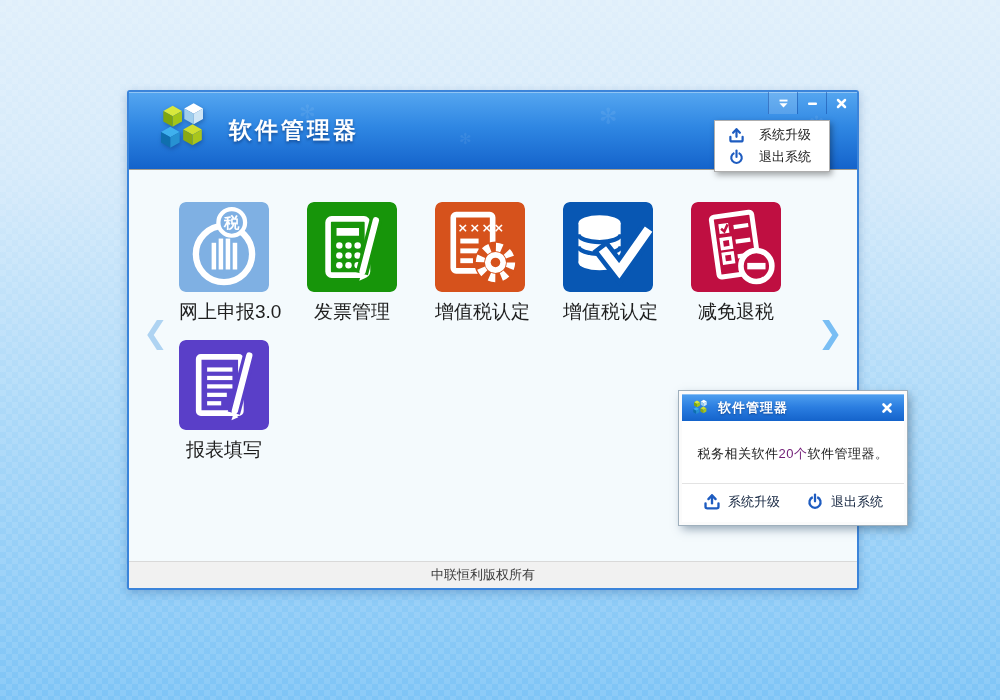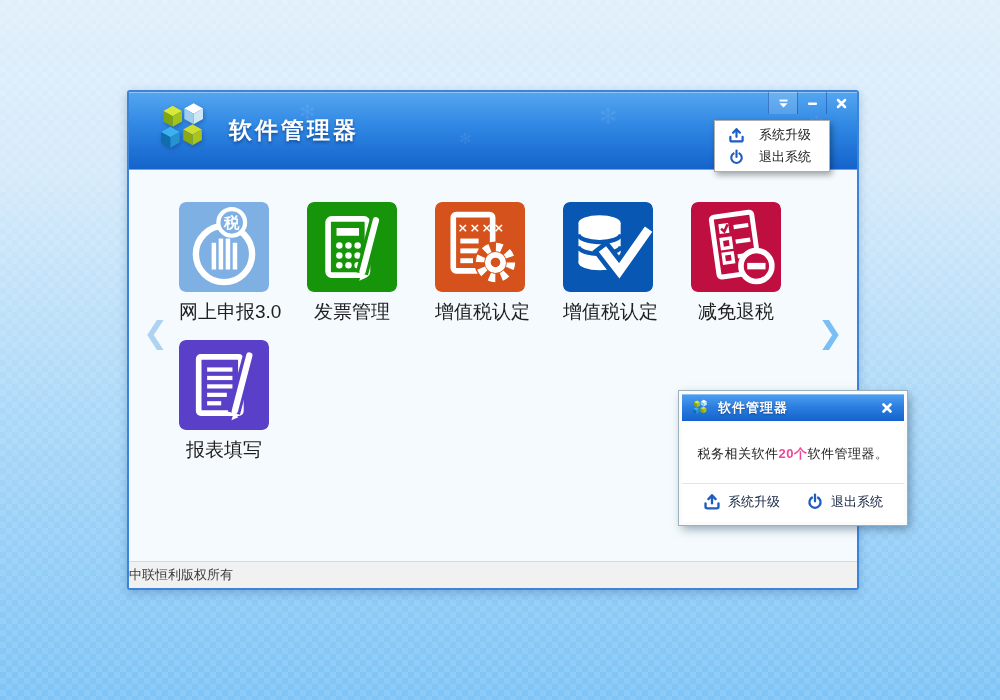--- a/index.html
+++ b/index.html
@@ -56,38 +56,38 @@
   .tile{width:90px;height:90px;border-radius:6px;display:block;}
   .app-label{margin-top:7px;font-size:19px;color:#1e1e1e;white-space:nowrap;}
 
   .pager{position:absolute;top:148px;font-size:30px;font-weight:bold;cursor:pointer;
     font-family:"DejaVu Sans",sans-serif;line-height:30px;}
   .pager.prev{left:14px;color:#aed3f2;}
   .pager.next{right:14px;color:#79bef4;}
 
   .win-footer{position:absolute;left:0;right:0;bottom:0;height:27px;box-sizing:border-box;
     background:#f1f1f1;border-top:1px solid #d9d9d9;display:flex;align-items:center;
-    justify-content:flex-start;padding-right:20px;font-size:13px;color:#3a3a3a;}
+    justify-content:center;padding-right:20px;font-size:13px;color:#3a3a3a;}
 
   
   .dialog{
     position:absolute;left:679px;top:391px;width:228px;box-sizing:border-box;
     background:#fff;border:3px solid #fbfbfb;outline:1px solid #9fb0bd;
     box-shadow:3px 4px 9px rgba(50,80,110,0.50);z-index:10;
   }
   .dlg-titlebar{height:27px;display:flex;align-items:center;gap:8px;padding:0 8px;
     background:linear-gradient(180deg,#4fa0f0 0%,#2a7de0 50%,#1463cb 100%);
     box-shadow:inset 0 1px 0 rgba(255,255,255,0.35);}
   .dlg-title{font-size:13px;font-weight:bold;color:#fff;letter-spacing:1px;
     text-shadow:0 1px 2px rgba(8,40,96,0.55);}
   .dlg-close{margin-left:auto;width:18px;height:18px;display:flex;align-items:center;
     justify-content:center;cursor:pointer;}
   .dlg-body{padding:24px 6px 20px;font-size:13px;color:#1c1c1c;text-align:center;
     letter-spacing:0.5px;}
-  .dlg-highlight{color:#ec4899;font-weight:bold;}
+  .dlg-highlight{color:#701a75;font-weight:normal;}
   .dlg-footer{border-top:1px solid #e3e3e3;display:flex;justify-content:center;gap:26px;
     padding:9px 0 11px;}
   .dlg-btn{display:flex;align-items:center;gap:7px;font-size:13px;color:#13243f;
     cursor:pointer;font-weight:500;}
 
   .hidden-defs{position:absolute;width:0;height:0;}
 </style>
 </head>
 <body>
 

